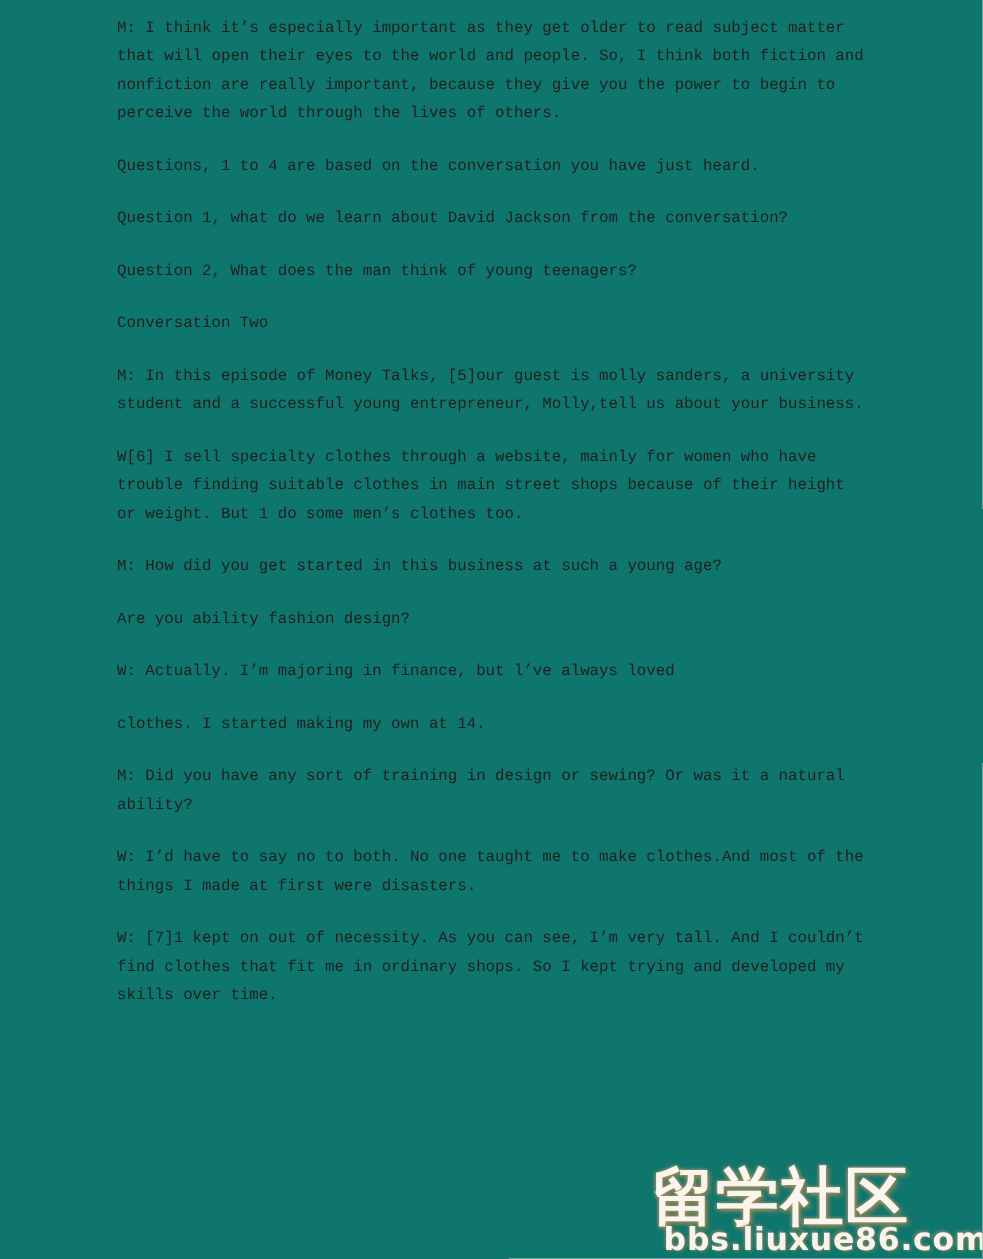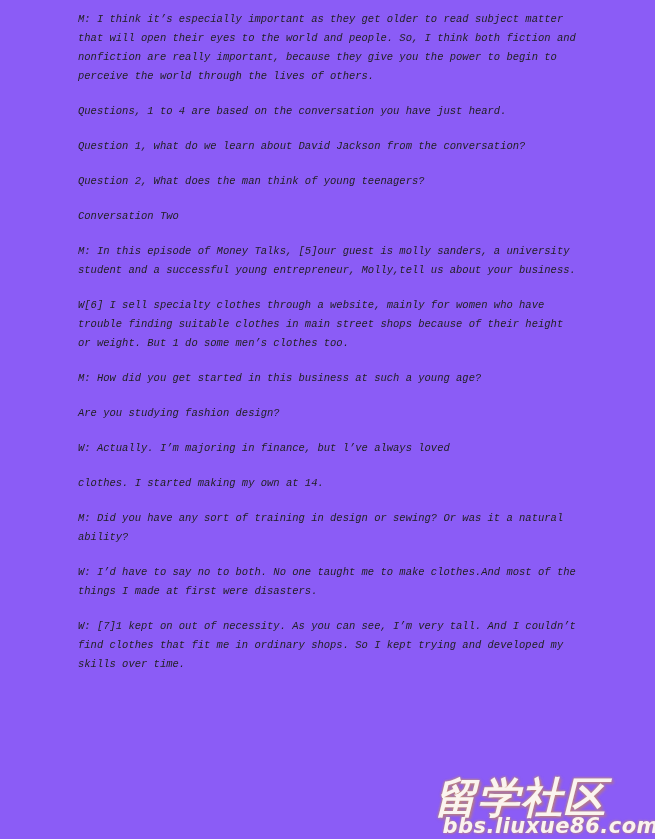--- a/index.html
+++ b/index.html
@@ -8,22 +8,21 @@
     width: 655px;
     height: 839px;
     background: #ffffff;
     position: relative;
     overflow: hidden;
     font-family: "Liberation Mono", "DejaVu Sans Mono", monospace;
   }
   .page {
     position: absolute;
     inset: 0;
-    background: #8b5cf6;
-    font-style: italic;
+    background: #0f766e;
   }
   .transcript {
     position: absolute;
     left: 78px;
     top: 10px;
     right: 56px;
     color: #1f1f1f;
     font-size: 10.5px;
     line-height: 19px;
     letter-spacing: 0px;
@@ -75,21 +74,21 @@
 
   <div class="transcript">
       <p class="para">M: I think it’s especially important as they get older to read subject matter<br>that will open their eyes to the world and people. So, I think both fiction and<br>nonfiction are really important, because they give you the power to begin to<br>perceive the world through the lives of others.</p>
       <p class="para">Questions, 1 to 4 are based on the conversation you have just heard.</p>
       <p class="para">Question 1, what do we learn about David Jackson from the conversation?</p>
       <p class="para">Question 2, What does the man think of young teenagers?</p>
       <p class="para gap-large">Conversation Two</p>
       <p class="para">M: In this episode of Money Talks, [5]our guest is molly sanders, a university<br>student and a successful young entrepreneur, Molly,tell us about your business.</p>
       <p class="para">W[6] I sell specialty clothes through a website, mainly for women who have<br>trouble finding suitable clothes in main street shops because of their height<br>or weight. But 1 do some men’s clothes too.</p>
       <p class="para">M: How did you get started in this business at such a young age?</p>
-      <p class="para">Are you studying fashion design?</p>
+      <p class="para">Are you ability fashion design?</p>
       <p class="para">W: Actually. I’m majoring in finance, but l’ve always loved</p>
       <p class="para">clothes. I started making my own at 14.</p>
       <p class="para">M: Did you have any sort of training in design or sewing? Or was it a natural<br>ability?</p>
       <p class="para">W: I’d have to say no to both. No one taught me to make clothes.And most of the<br>things I made at first were disasters.</p>
       <p class="para">W: [7]1 kept on out of necessity. As you can see, I’m very tall. And I couldn’t<br>find clothes that fit me in ordinary shops. So I kept trying and developed my<br>skills over time.</p>
     </div>
 
   <div class="watermark">
     <div class="wm-title">留学社区</div>
     <div class="wm-url">bbs.liuxue86.com</div>

